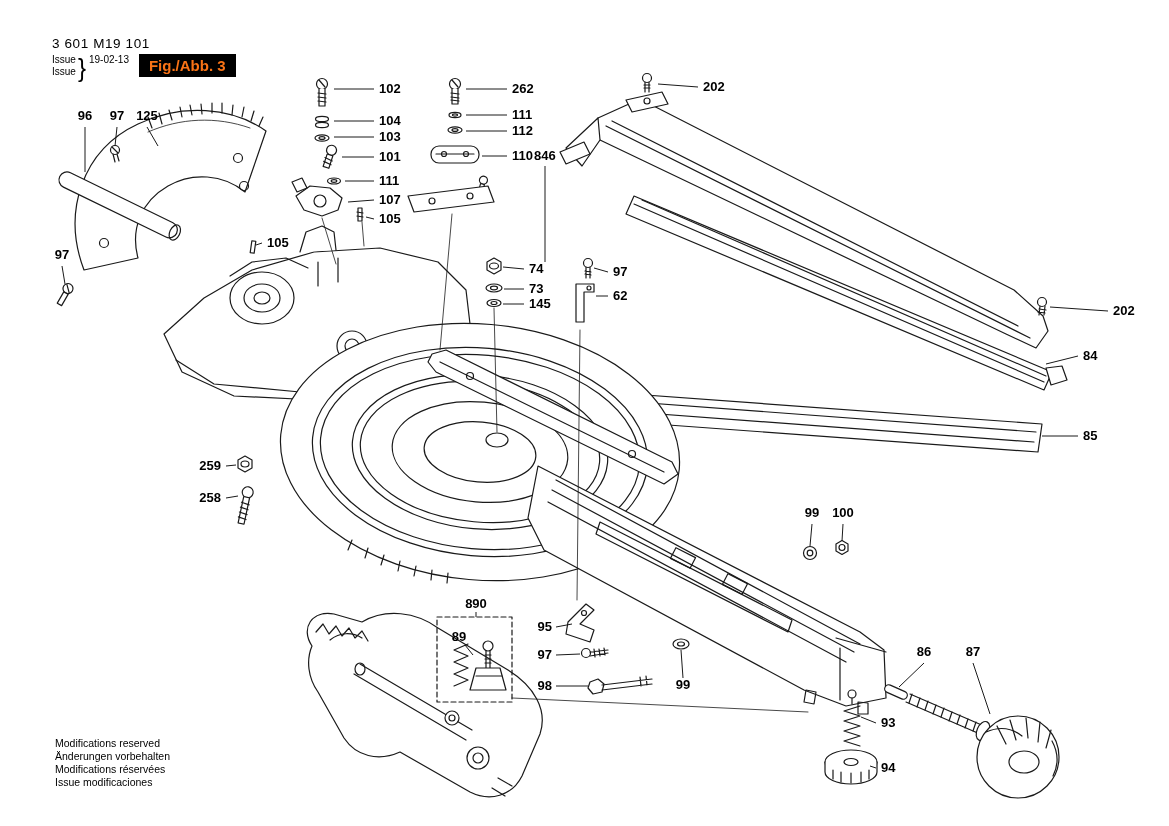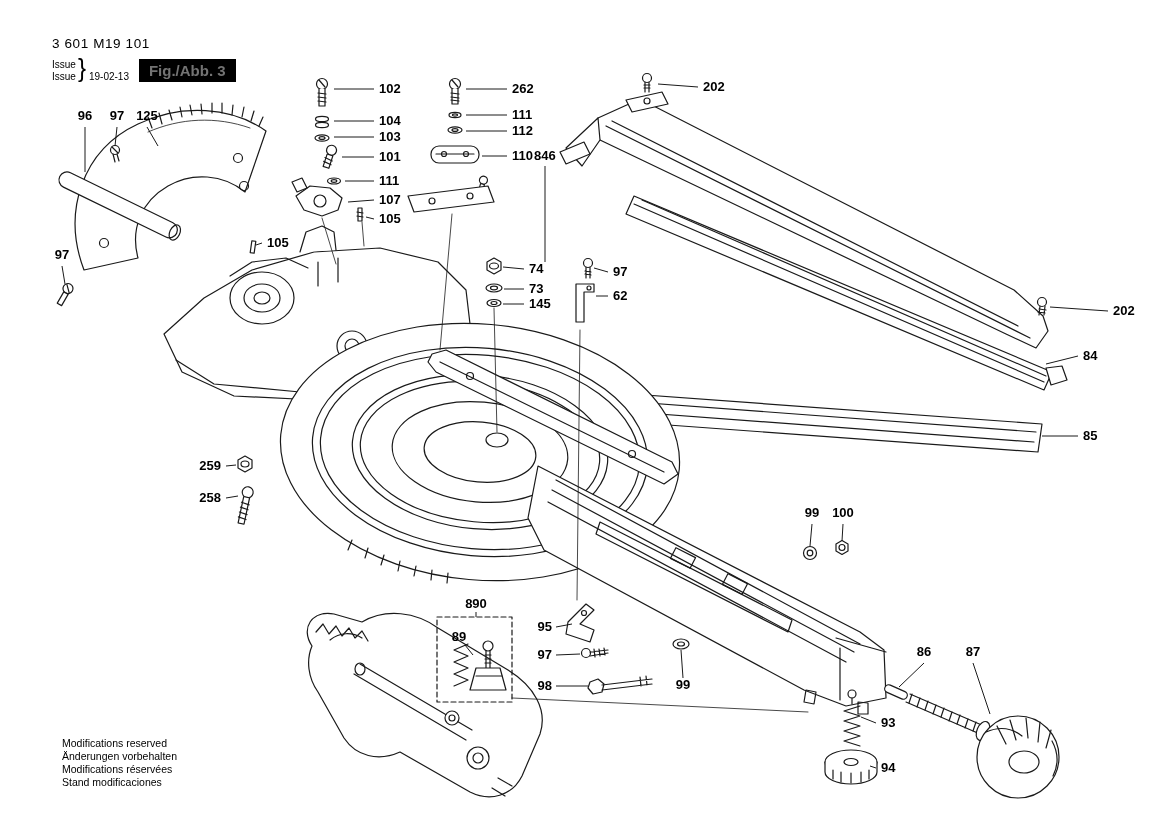--- a/index.html
+++ b/index.html
@@ -2,27 +2,27 @@
 <html><head>
 <meta charset="utf-8">
 <style>
   html,body{margin:0;padding:0;background:#fff;}
   body{width:1169px;height:826px;overflow:hidden;font-family:"Liberation Sans",sans-serif;color:#000;}
   .stage{position:relative;width:1169px;height:826px;background:#fff;}
   svg.layer{position:absolute;left:0;top:0;width:1169px;height:826px;}
   
   .header{position:absolute;left:52px;top:36px;}
   .part-number{font-size:13.5px;letter-spacing:.6px;}
-  .issue-row{display:flex;align-items:flex-end;margin-top:3px;gap:2px;}
+  .issue-row{display:flex;align-items:flex-start;margin-top:3px;gap:2px;}
   .issue-words{font-size:10px;line-height:1.15;}
   .brace{font-size:24px;font-weight:400;transform:scaleY(1.1);display:inline-block;}
   .issue-date{font-size:10px;margin-left:1px;}
-  .fig-box{background:#000;color:#737373;font-weight:bold;font-size:15px;padding:3px 10px;margin-left:8px;white-space:nowrap;}
+  .fig-box{background:#000;color:#f97316;font-weight:bold;font-size:15px;padding:3px 10px;margin-left:8px;white-space:nowrap;}
   
-  .footer{position:absolute;left:62px;top:737px;font-size:10.5px;line-height:1.25;}
+  .footer{position:absolute;left:55px;top:737px;font-size:10.5px;line-height:1.25;}
   
   .callout-label{font:bold 13px "Liberation Sans",sans-serif;fill:#000;}
   .leader{stroke:#1a1a1a;stroke-width:1;fill:none;}
 </style>
 </head>
 <body>
 
 <div class="stage">
 
   <svg class="layer" viewBox="0 0 1169 826">
@@ -377,16 +377,16 @@
       <span class="brace">}</span>
       <span class="issue-date">19-02-13</span>
       <span class="fig-box">Fig./Abb. 3</span>
     </div>
   </div>
 
   <div class="footer">
     <div>Modifications reserved</div>
     <div>Änderungen vorbehalten</div>
     <div>Modifications réservées</div>
-    <div>Stand modificaciones</div>
+    <div>Issue modificaciones</div>
   </div>
 
 </div>
 
 </body></html>

